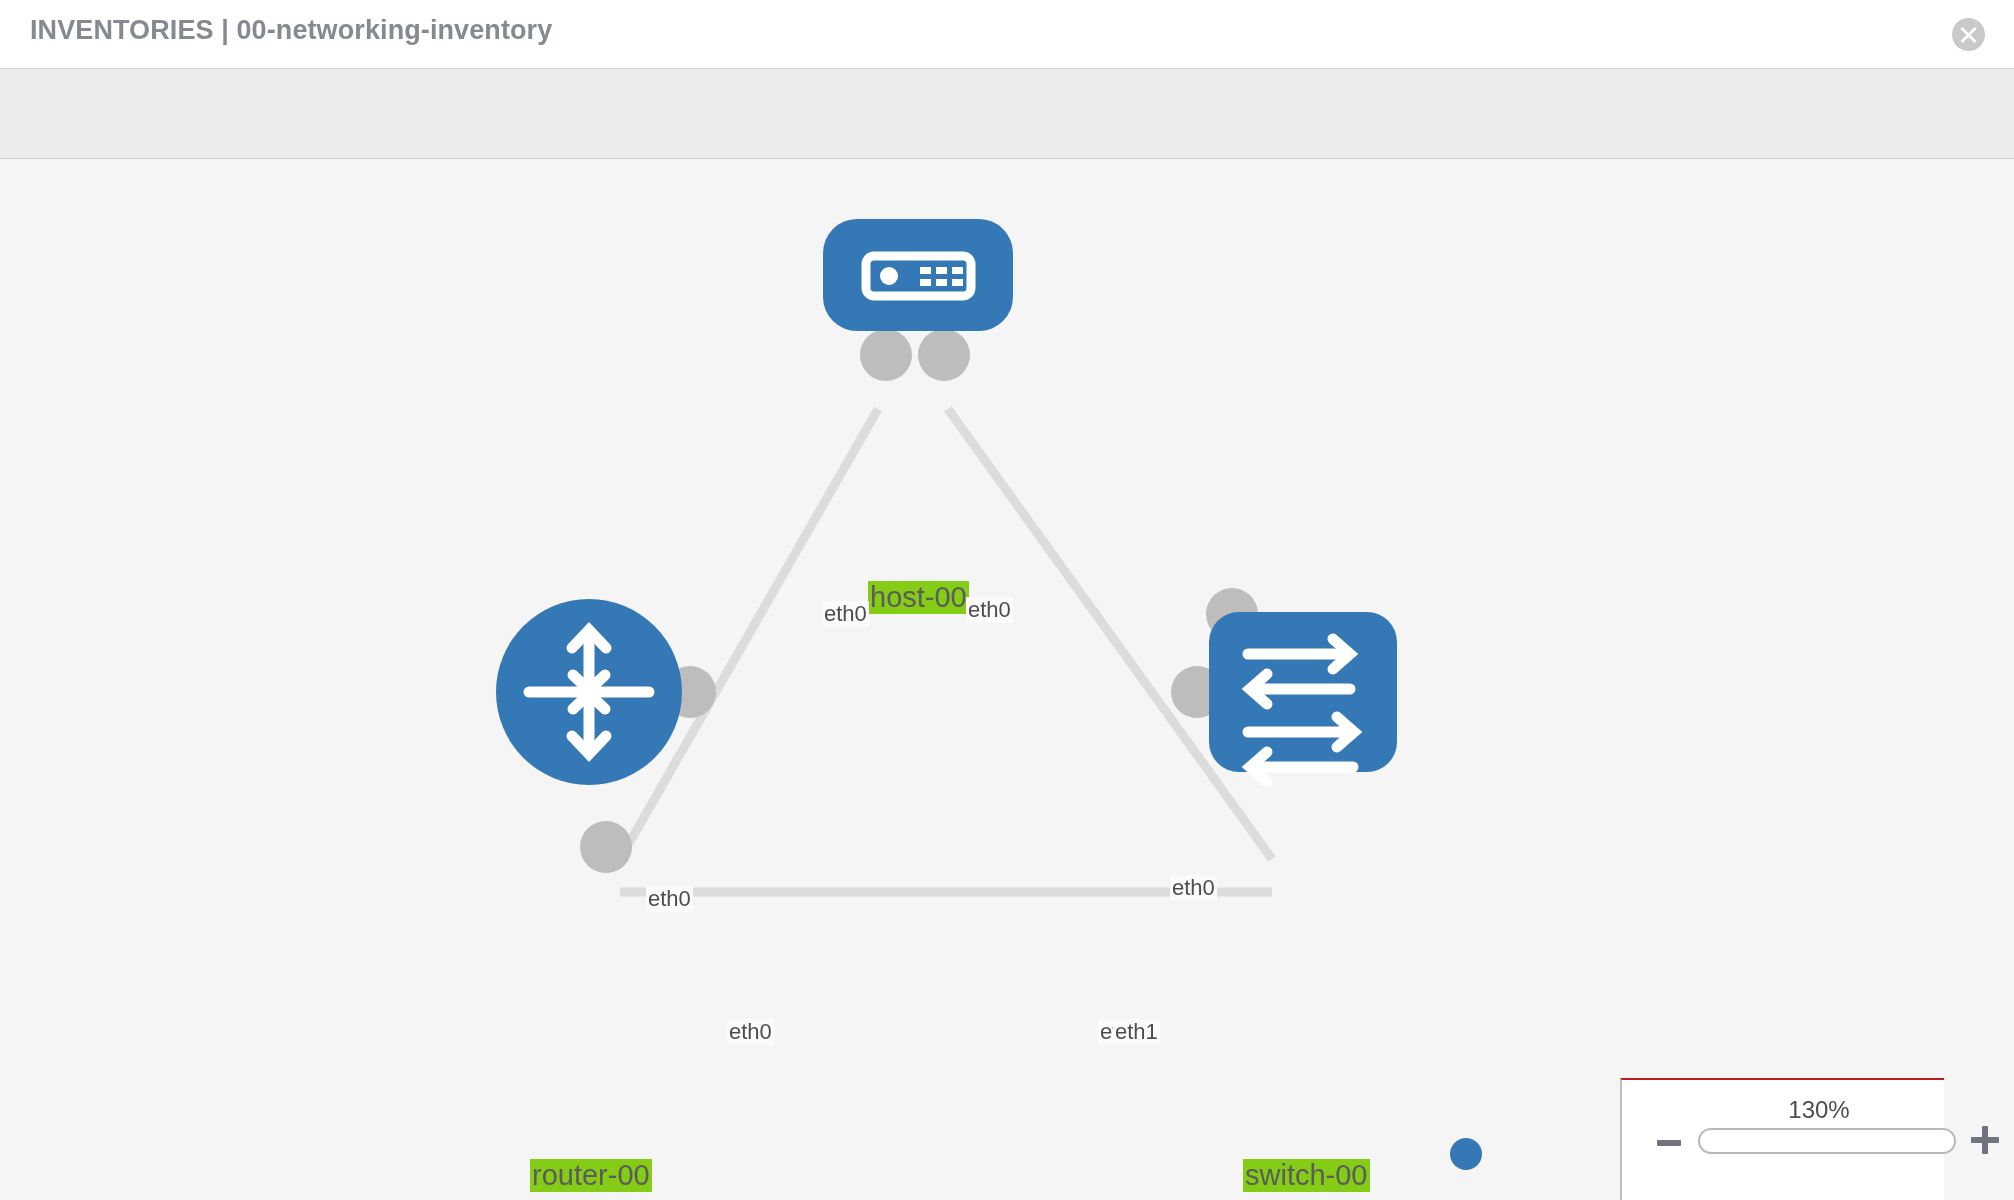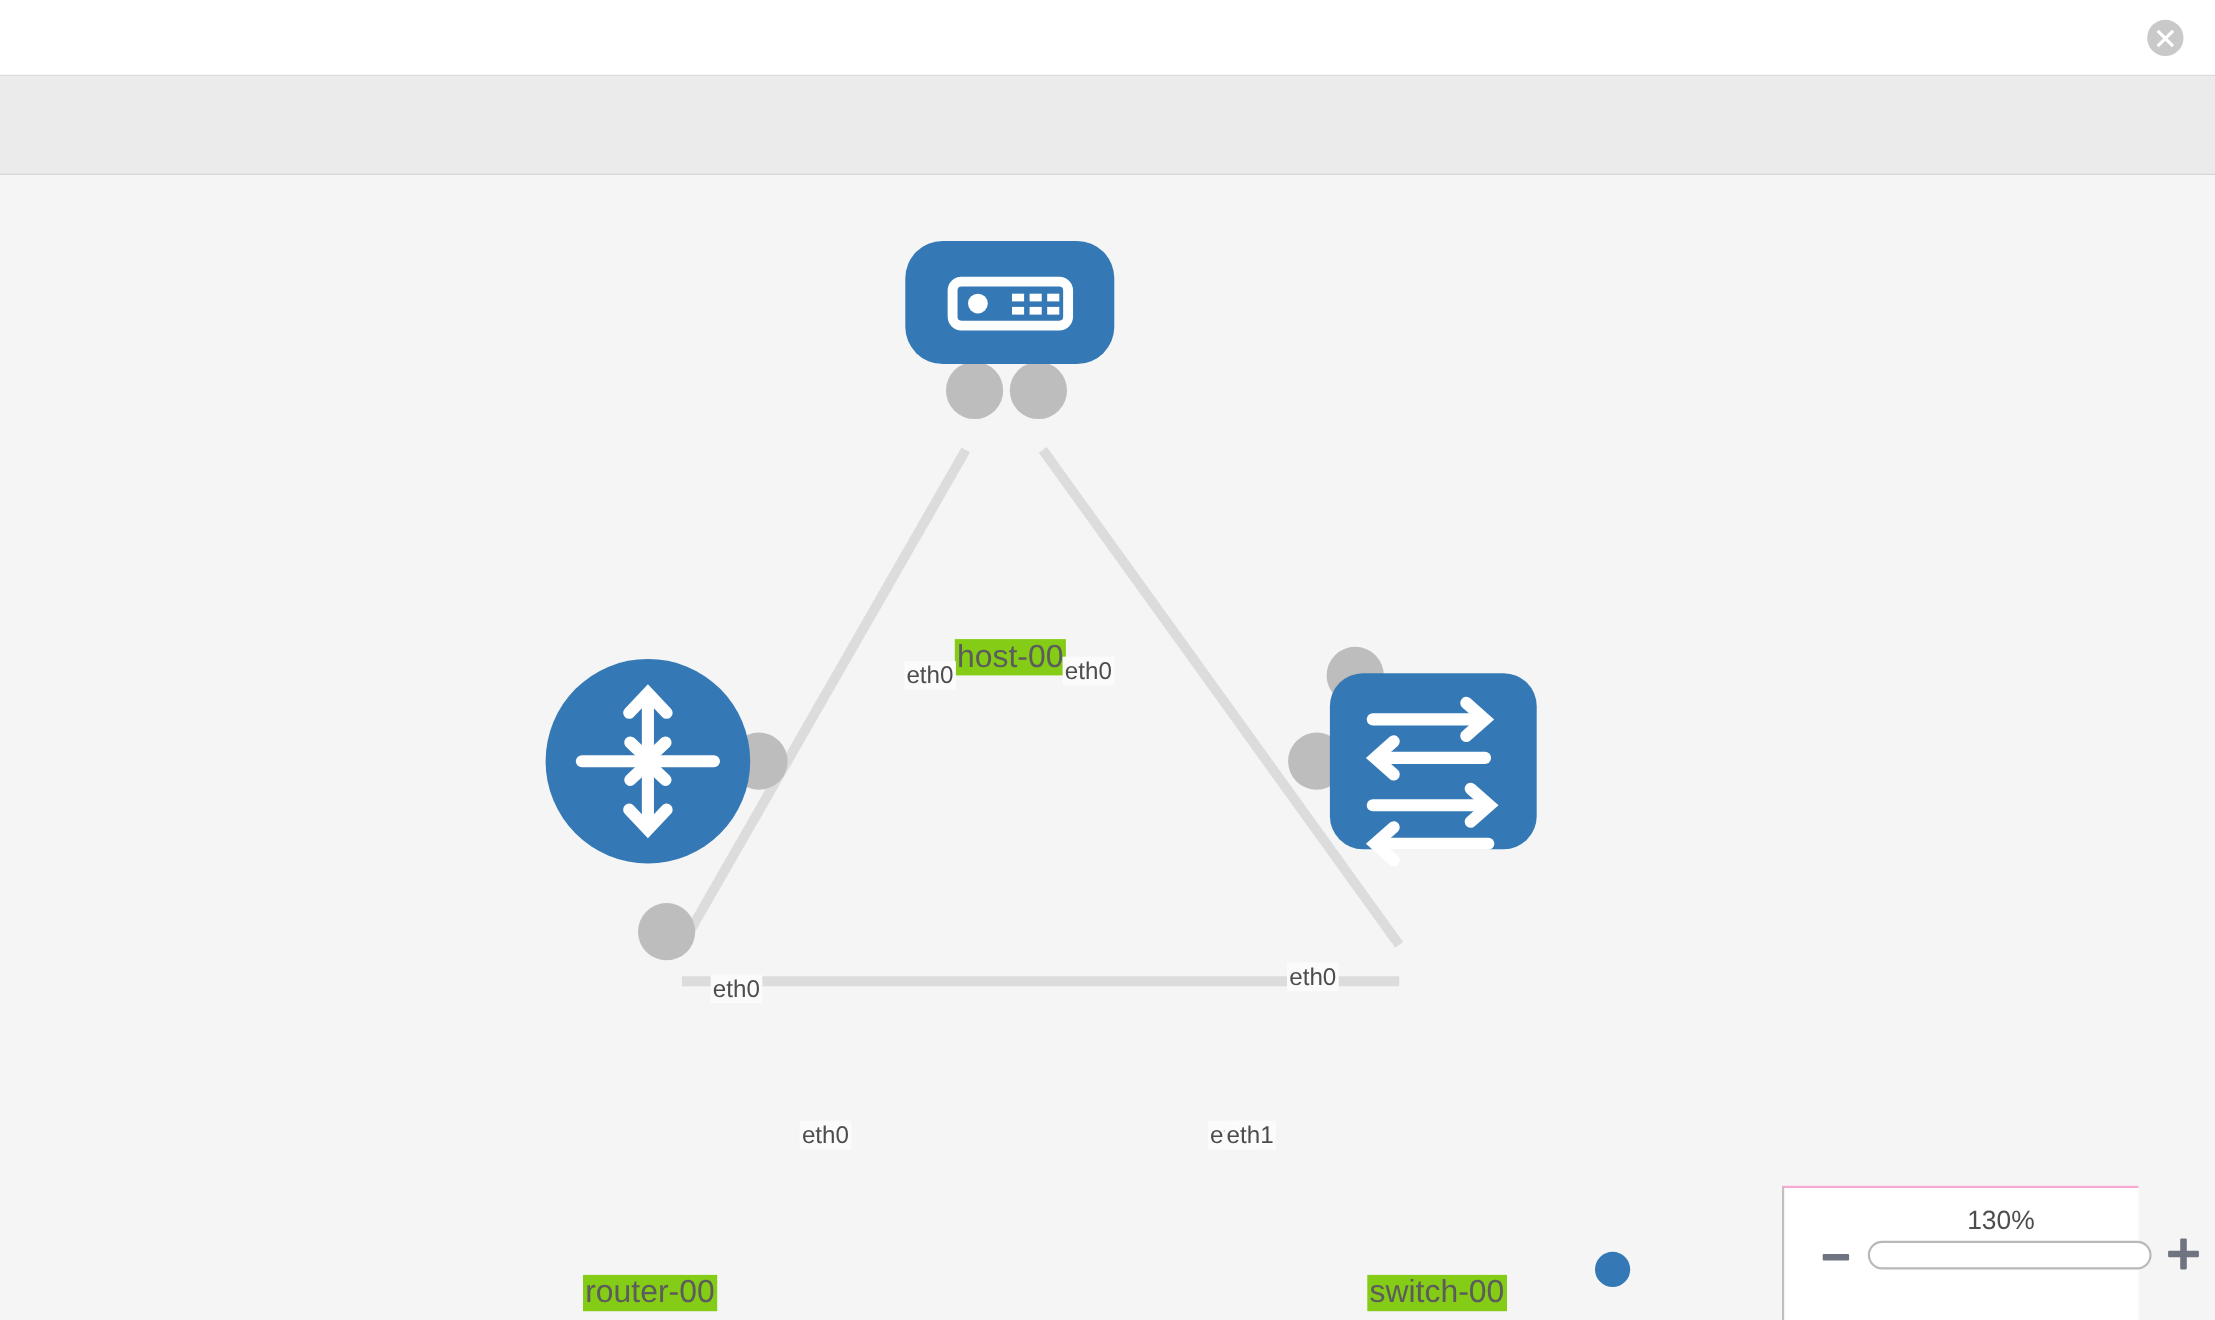--- a/index.html
+++ b/index.html
@@ -102,21 +102,21 @@
     background: #fbfbfb;
     white-space: nowrap;
     padding: 0 2px;
   }
 
   
   .zoom-panel {
     position: absolute; left: 1620px; top: 1078px;
     width: 324px; height: 122px;
     background: #ffffff;
-    border-top: 2px solid #f9a8d4;
+    border-top: 2px solid #b91c1c;
     border-left: 2px solid #c0c0c0;
   }
   .zoom-pct {
     position: absolute; left: 0; top: 16px; width: 394px;
     text-align: center; font-size: 24px; color: #4d4d4d;
   }
   .zoom-minus, .zoom-plus {
     position: absolute; top: 47px;
     color: #6f7480; cursor: pointer; line-height: 1;
   }
@@ -139,20 +139,21 @@
     width: 32px; height: 32px; border-radius: 50%;
     background: #3479b5; cursor: pointer;
   }
 </style>
 </head>
 <body>
 
 <div id="app">
 
   <div class="header">
+    <div class="header-title">INVENTORIES | 00-networking-inventory</div>
     <div class="close-btn">
       <svg width="33" height="33" viewBox="0 0 33 33" aria-hidden="true">
         <path d="M10.5 9 L16.5 15 L22.5 9 L24.5 11 L18.5 17 L24.5 23 L22.5 25 L16.5 19 L10.5 25 L8.5 23 L14.5 17 L8.5 11 Z" fill="#ffffff"></path>
       </svg>
     </div>
   </div>
 
   <div class="toolbar">
 
 

